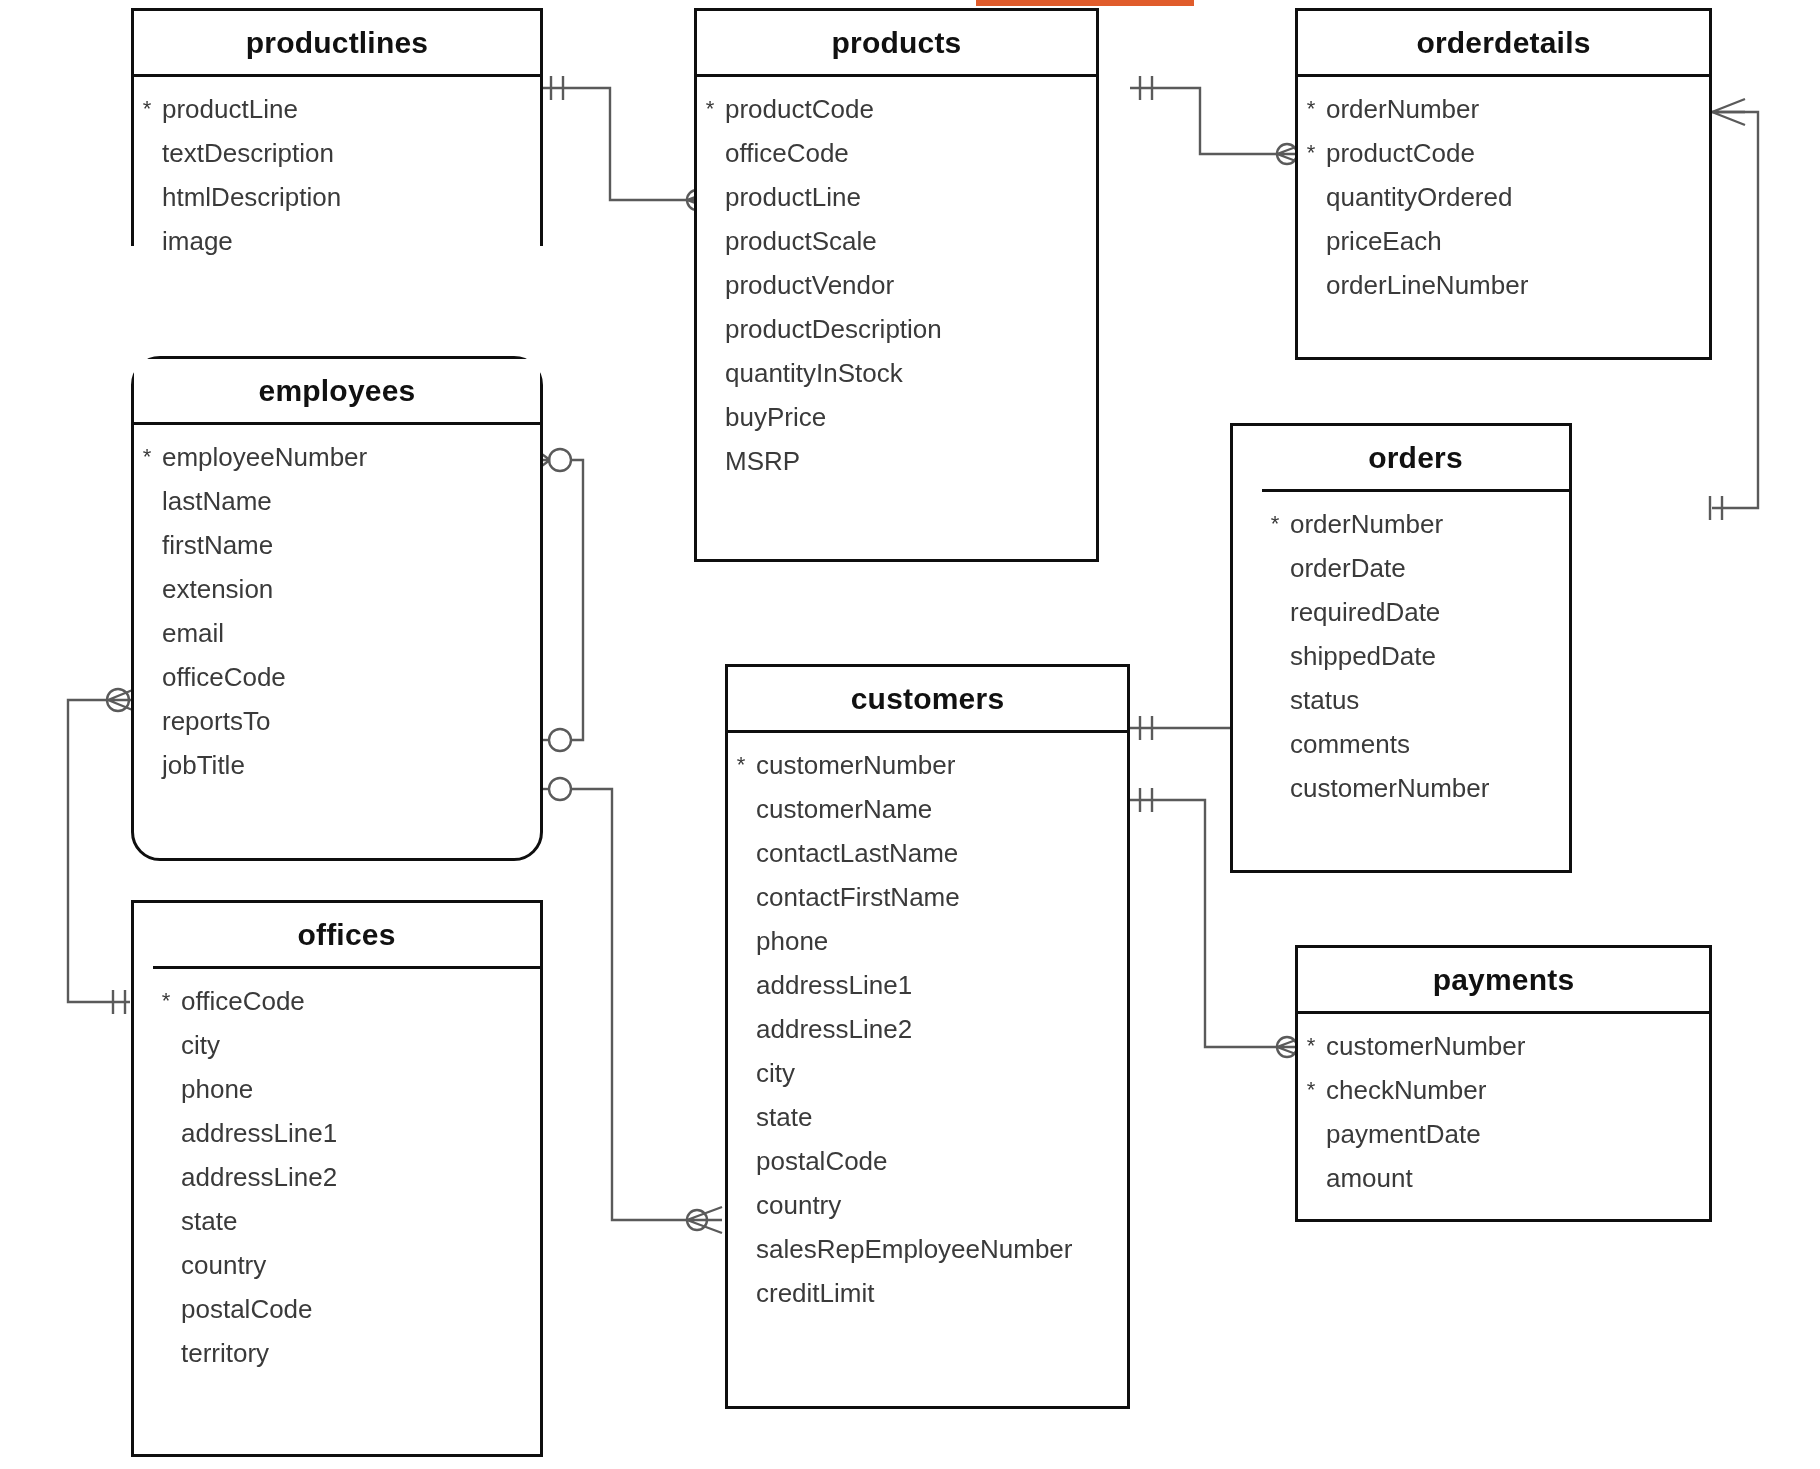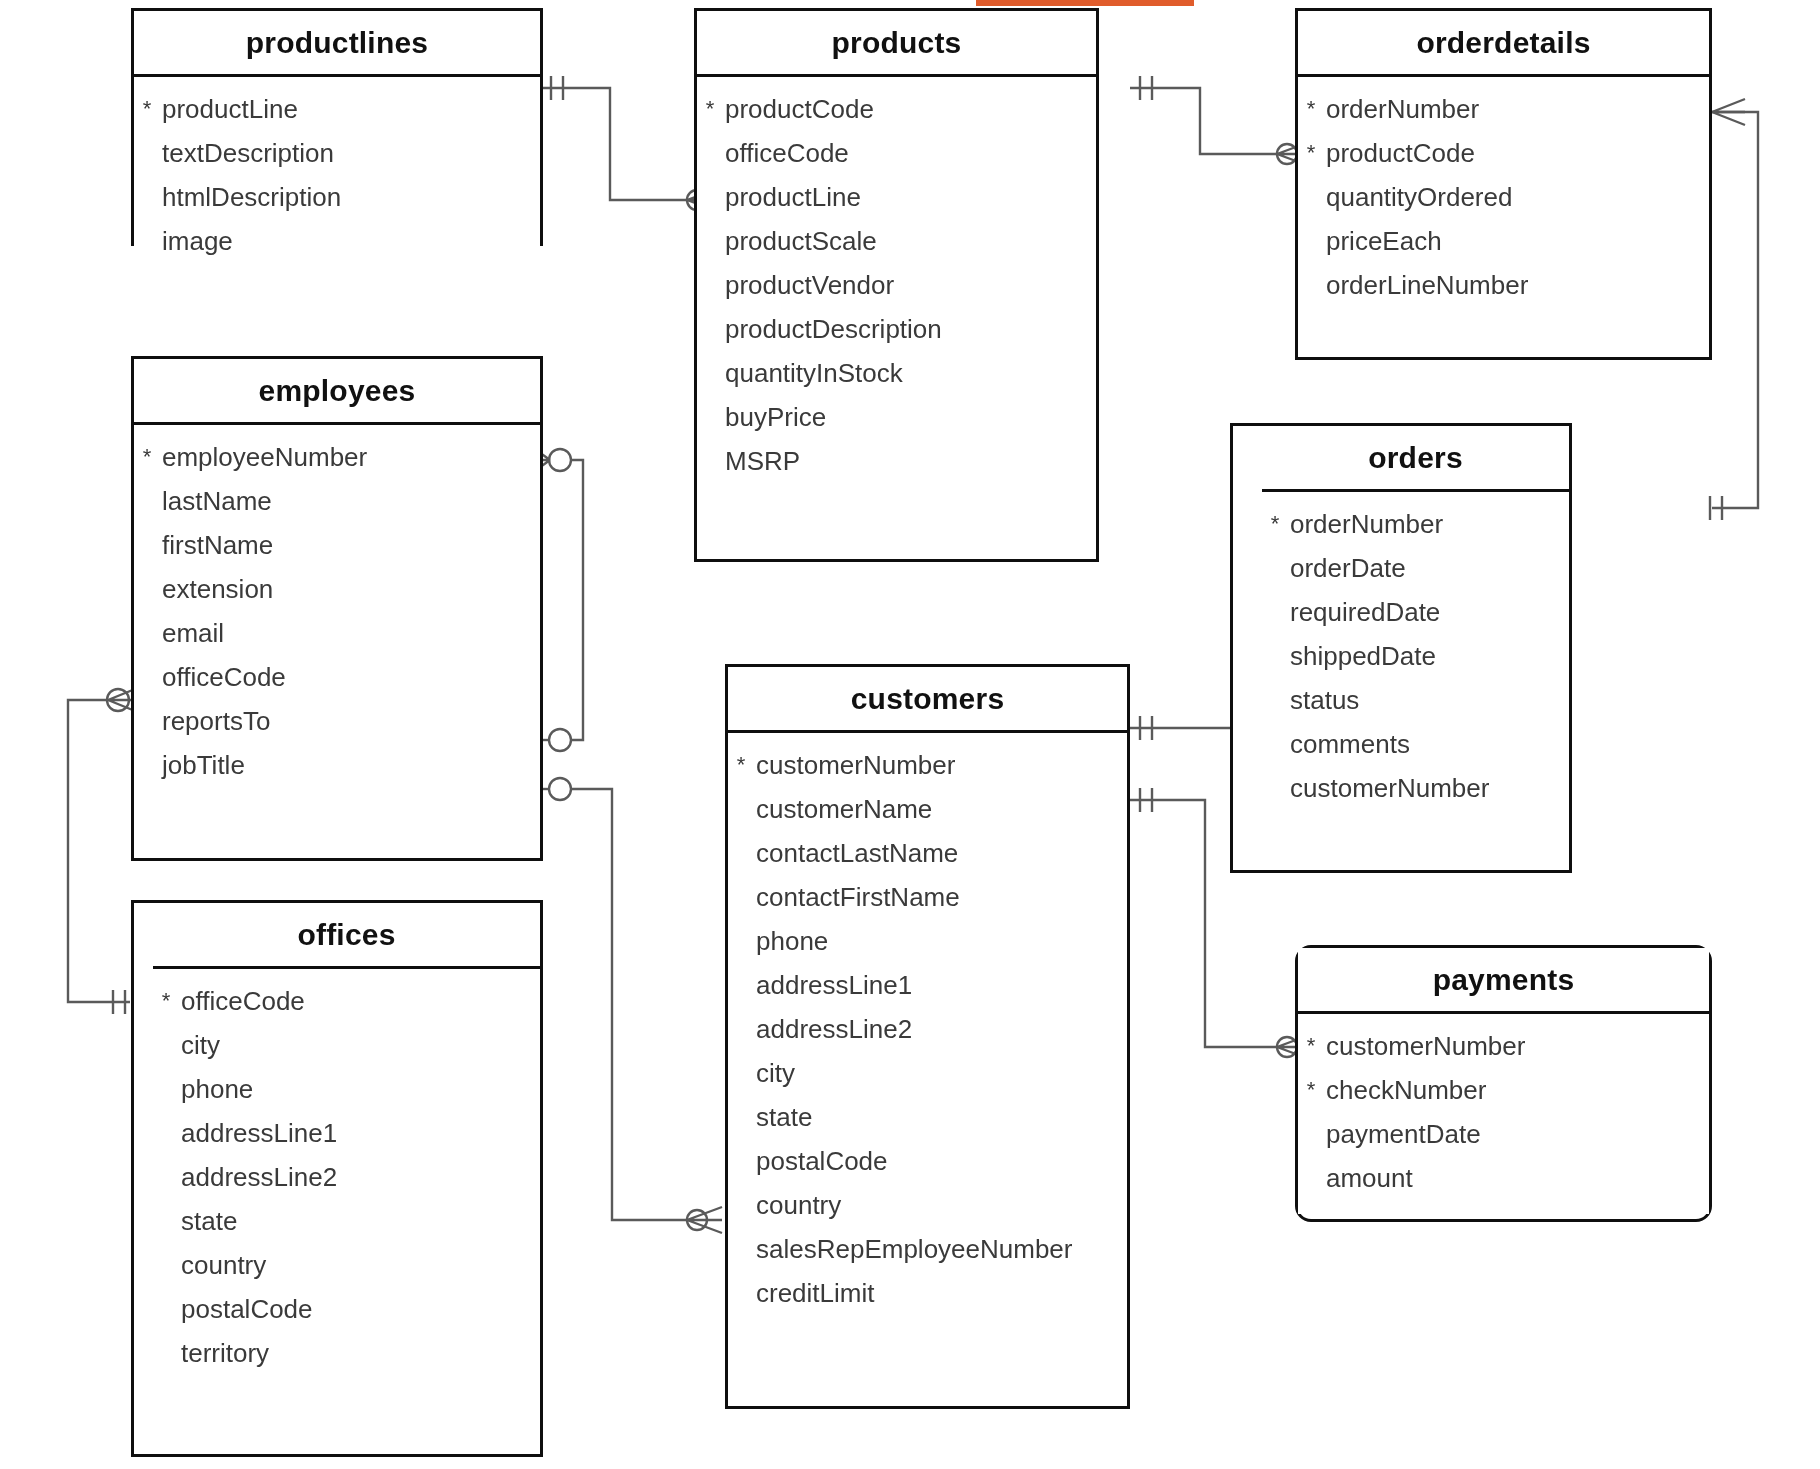--- a/index.html
+++ b/index.html
@@ -251,21 +251,21 @@
         <span class="field-key"></span>
         <span class="field-name">priceEach</span>
       </div>
       <div class="field">
         <span class="field-key"></span>
         <span class="field-name">orderLineNumber</span>
       </div>
     </div>
   </div>
 
-  <div class="entity" style="left:131px; top:356px; width:412px; height:505px;">
+  <div class="entity" style="left:131px; top:356px; width:412px; height:505px;border-radius:29px;">
     <div class="entity-title">employees</div>
     <div class="entity-fields">
       <div class="field">
         <span class="field-key">*</span>
         <span class="field-name">employeeNumber</span>
       </div>
       <div class="field">
         <span class="field-key"></span>
         <span class="field-name">lastName</span>
       </div>
@@ -423,21 +423,21 @@
         <span class="field-key"></span>
         <span class="field-name">postalCode</span>
       </div>
       <div class="field">
         <span class="field-key"></span>
         <span class="field-name">territory</span>
       </div>
     </div>
   </div>
 
-  <div class="entity" style="left:1295px; top:945px; width:417px; height:277px;border-radius:16px;">
+  <div class="entity" style="left:1295px; top:945px; width:417px; height:277px;">
     <div class="entity-title">payments</div>
     <div class="entity-fields">
       <div class="field">
         <span class="field-key">*</span>
         <span class="field-name">customerNumber</span>
       </div>
       <div class="field">
         <span class="field-key">*</span>
         <span class="field-name">checkNumber</span>
       </div>

